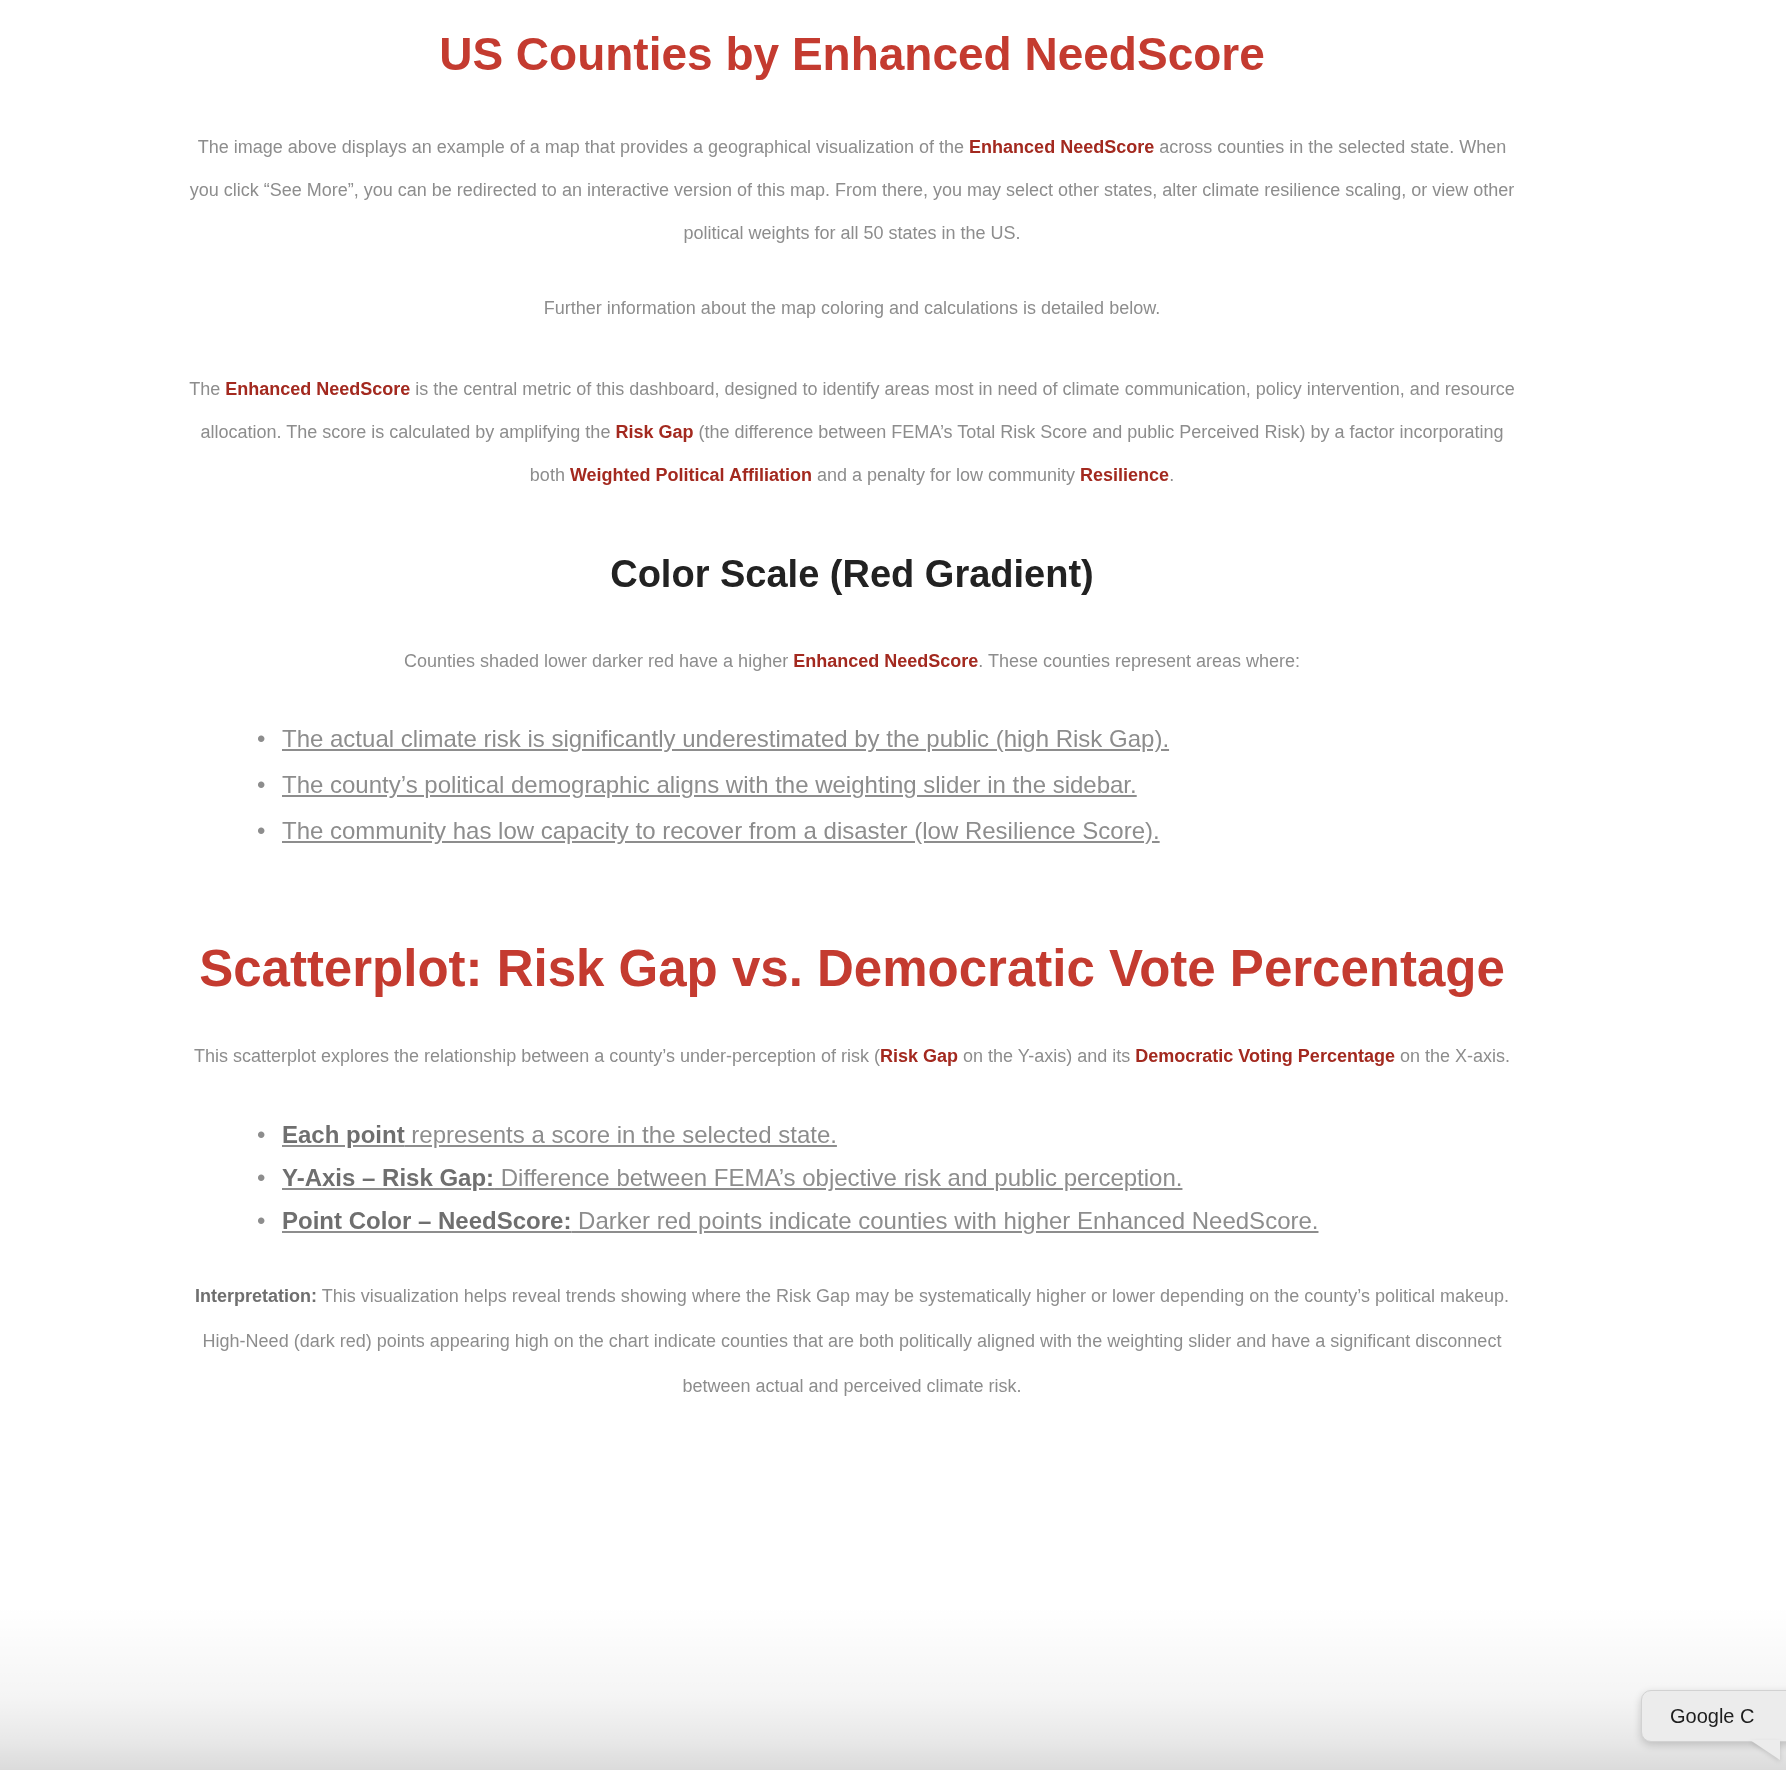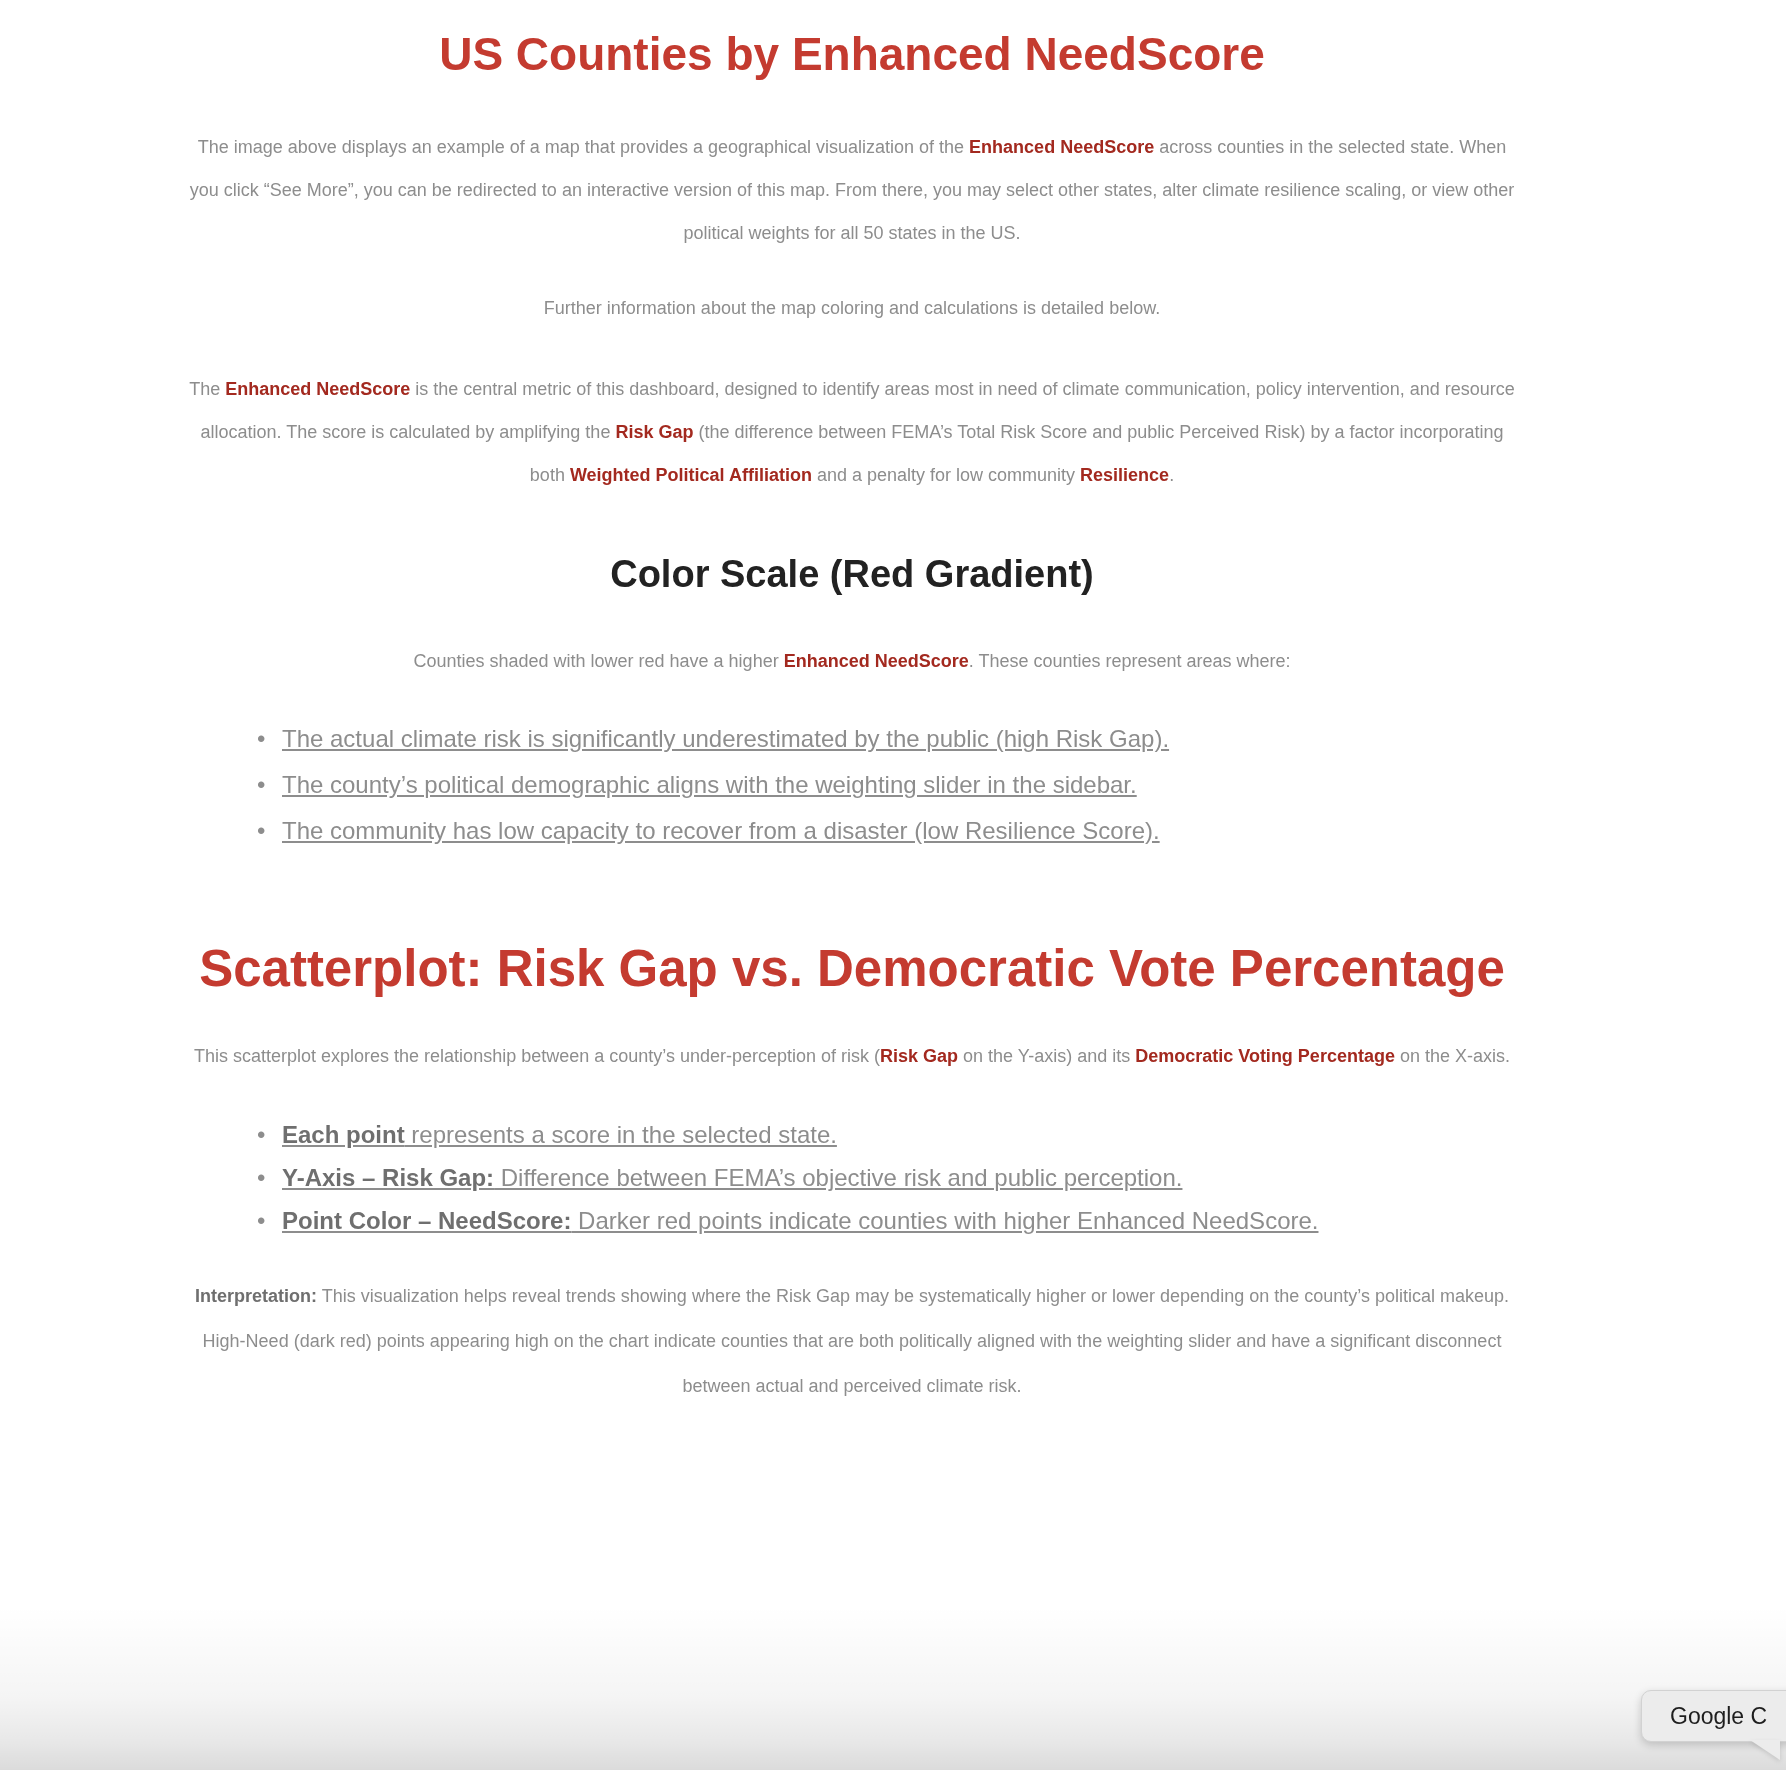--- a/index.html
+++ b/index.html
@@ -112,21 +112,21 @@
     background: var(--tooltip-bg);
     border: 1px solid #d2d2d2;
     border-radius: 10px;
     box-shadow: 0 3px 8px rgba(0,0,0,0.18);
     display: flex;
     align-items: center;
     z-index: 10;
   }
   .gc-tooltip .tooltip-text {
     padding-left: 28px;
-    font-size: 23px;
+    font-size: 20px;
     color: var(--tooltip-text);
     white-space: nowrap;
   }
   .gc-tooltip::after {
     content: "";
     position: absolute;
     top: calc(100% - 1px);
     left: 108px;
     width: 0;
     height: 0;
@@ -144,21 +144,21 @@
 
   <p class="body-text intro"><span>The image above displays an example of a map that provides a geographical visualization of the </span><span class="red">Enhanced NeedScore</span><span> across counties in the selected state. When you click “See More”, you can be redirected to an interactive version of this map. From there, you may select other states, alter climate resilience scaling, or view other political weights for all 50 states in the US.</span></p>
 
   <p class="body-text note">Further information about the map coloring and calculations is detailed below.</p>
 
 
   <p class="body-text what-is-text"><span>The </span><span class="red">Enhanced NeedScore</span><span> is the central metric of this dashboard, designed to identify areas most in need of climate communication, policy intervention, and resource allocation. The score is calculated by amplifying the </span><span class="red">Risk Gap</span><span> (the difference between FEMA’s Total Risk Score and public Perceived Risk) by a factor incorporating both </span><span class="red">Weighted Political Affiliation</span><span> and a penalty for low community </span><span class="red">Resilience</span><span>.</span></p>
 
   <h2 class="section-heading color-scale">Color Scale (Red Gradient)</h2>
 
-  <p class="body-text color-scale-text"><span>Counties shaded with lower red have a higher </span><span class="red">Enhanced NeedScore</span><span>. These counties represent areas where:</span></p>
+  <p class="body-text color-scale-text"><span>Counties shaded lower darker red have a higher </span><span class="red">Enhanced NeedScore</span><span>. These counties represent areas where:</span></p>
 
   <ul class="bullet-list color-bullets">
     <li><span>The actual climate risk is significantly underestimated by the public (high Risk Gap).</span></li>
     <li><span>The county’s political demographic aligns with the weighting slider in the sidebar.</span></li>
     <li><span>The community has low capacity to recover from a disaster (low Resilience Score).</span></li>
   </ul>
 
   <h1 class="scatter-title">Scatterplot: Risk Gap vs. Democratic Vote Percentage</h1>
 
   <p class="body-text scatter-text"><span>This scatterplot explores the relationship between a county’s under-perception of risk (</span><span class="red">Risk Gap</span><span> on the Y-axis) and its </span><span class="red">Democratic Voting Percentage</span><span> on the X-axis.</span></p>

